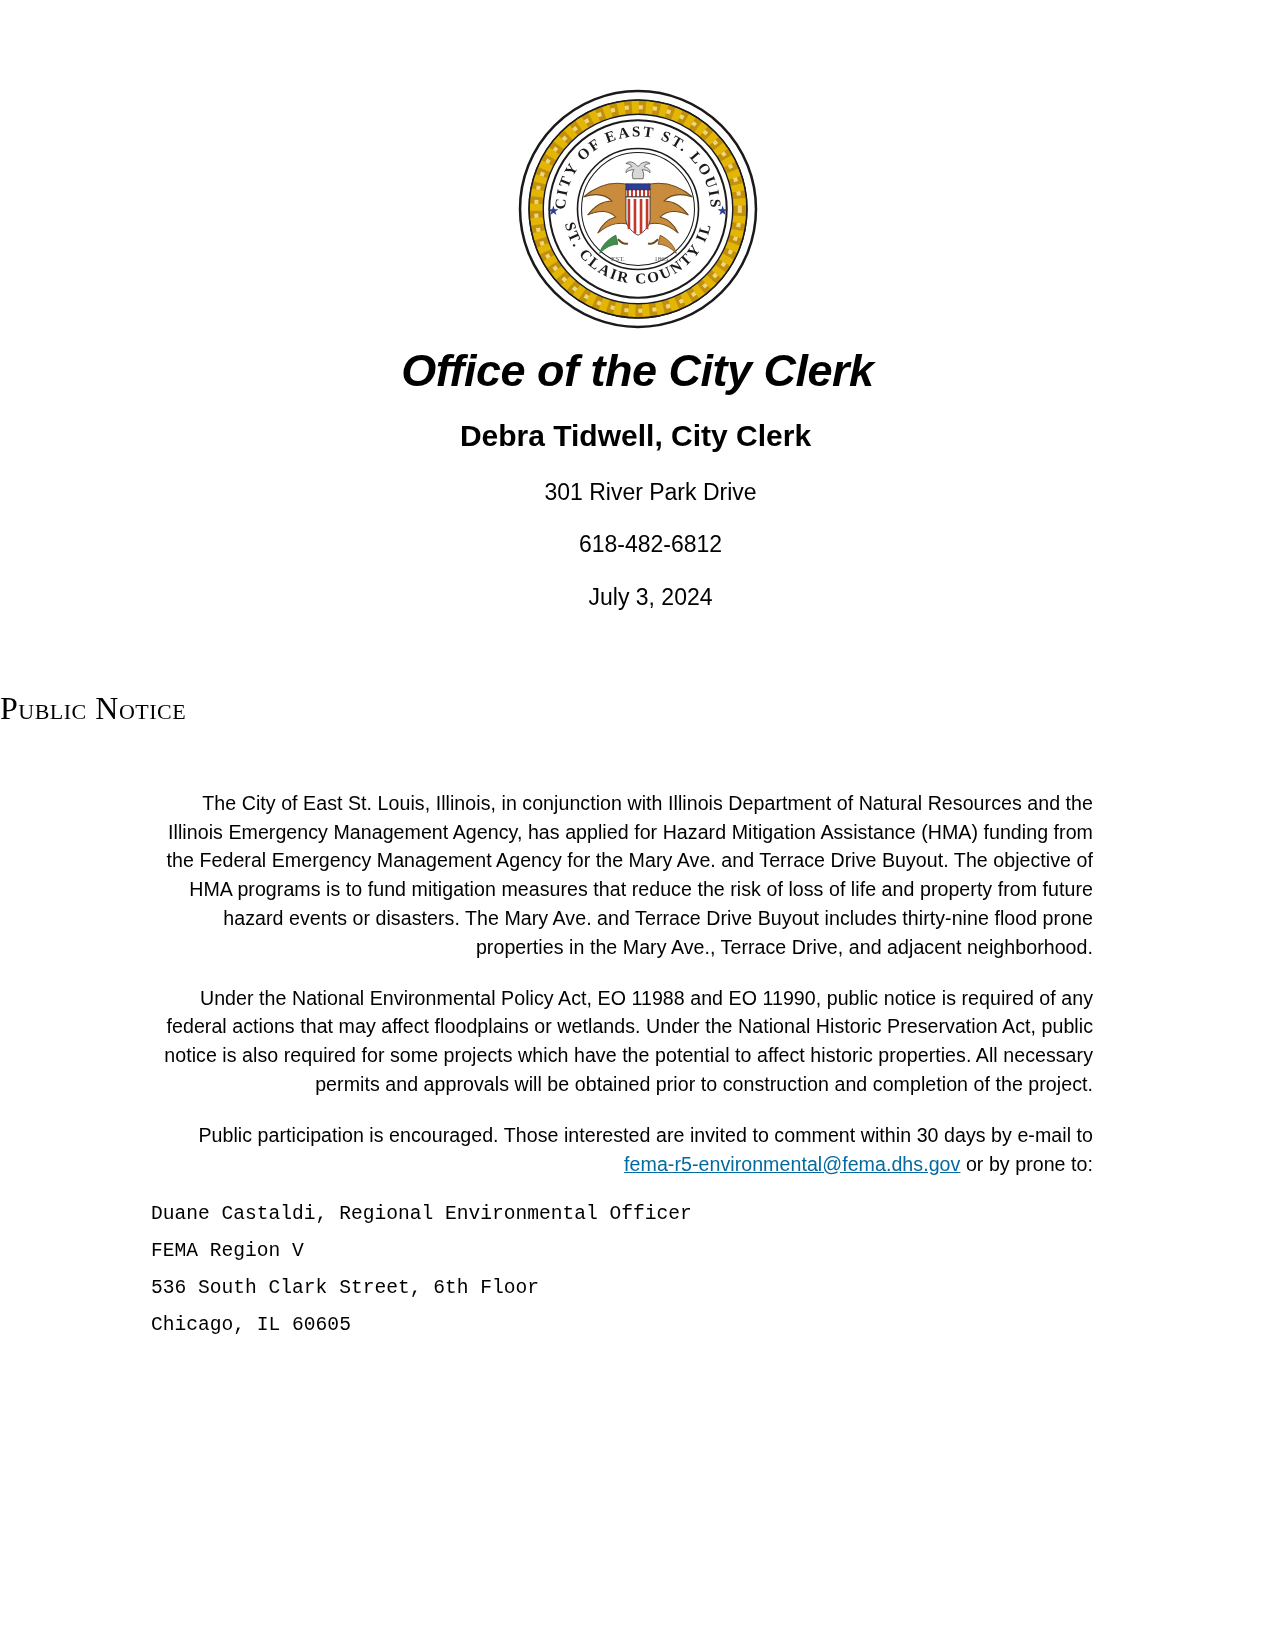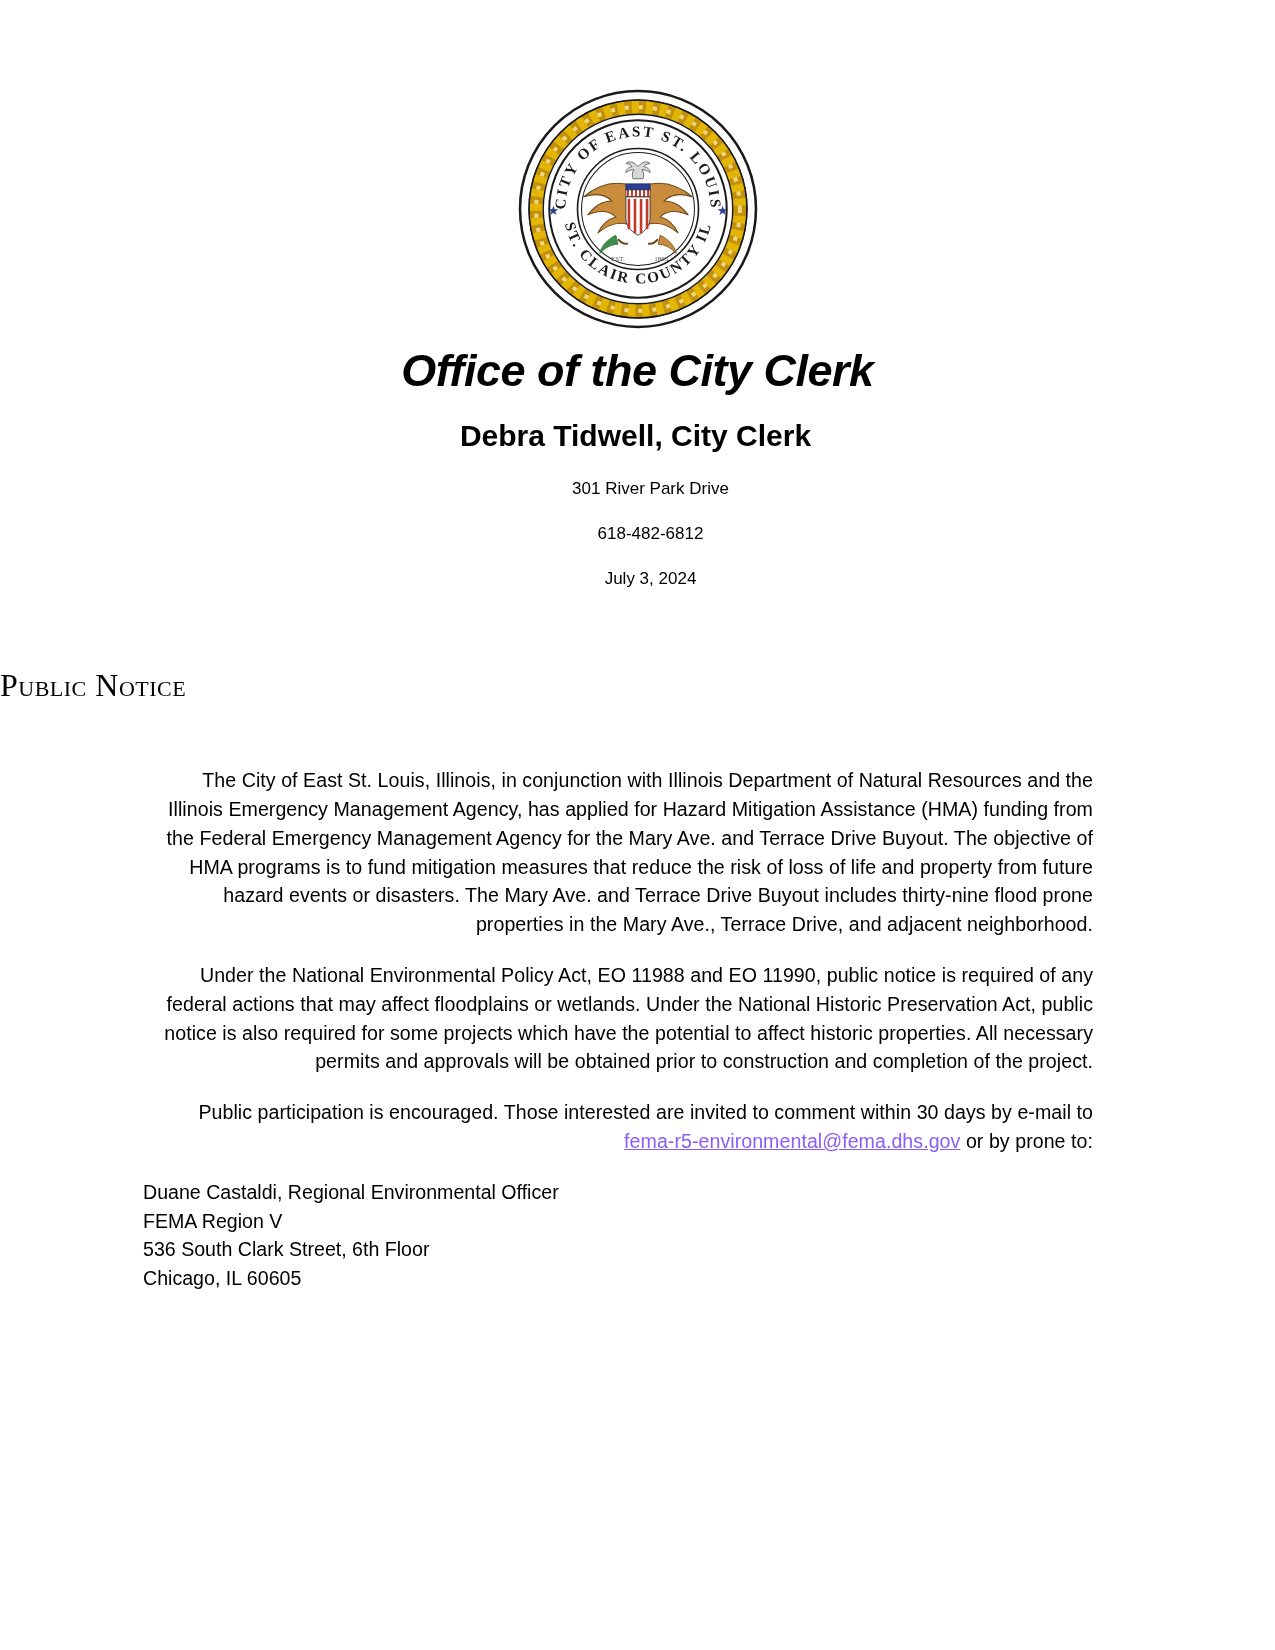--- a/index.html
+++ b/index.html
@@ -50,21 +50,21 @@
     margin: 0;
     font-style: italic;
   }
   .doc-subtitle {
     font-size: 30px;
     font-weight: bold;
     line-height: 1.2;
     margin: 22px 4px 0 0;
   }
   .addr-line {
-    font-size: 17px;
+    font-size: 23px;
     line-height: 1.25;
     margin: 24px 0 0 18px;
     font-weight: normal;
     padding-left: 8px;
   }
 
   
   .notice-heading {
     text-align: left;
     font-family: "Liberation Serif", serif;
@@ -82,29 +82,29 @@
     box-sizing: border-box;
   }
   .body-p {
     font-size: 19.6px;
     line-height: 1.47;
     margin: 0 0 22px 0;
     text-align: right;
     letter-spacing: 0.05px;
   }
   .email-link {
-    color: #8b5cf6;
+    color: #0369a1;
     text-decoration: underline;
   }
   .addr-block {
     font-size: 19.6px;
     line-height: 1.47;
     margin: 0;
   }
-  .addr-block div { margin: 0; }
+  .addr-block div { margin: 8px; font-family: Liberation Mono, monospace; }
 </style>
 </head>
 <body>
 
 <div class="page">
 
   <div class="seal-wrap">
     <svg class="seal" viewBox="0 0 240 240" aria-hidden="true">
       <circle cx="120" cy="120" r="117" fill="#ffffff" stroke="#1a1a1a" stroke-width="2.5"></circle>
       <circle cx="120" cy="120" r="108" fill="none" stroke="#1a1a1a" stroke-width="1.6"></circle>

